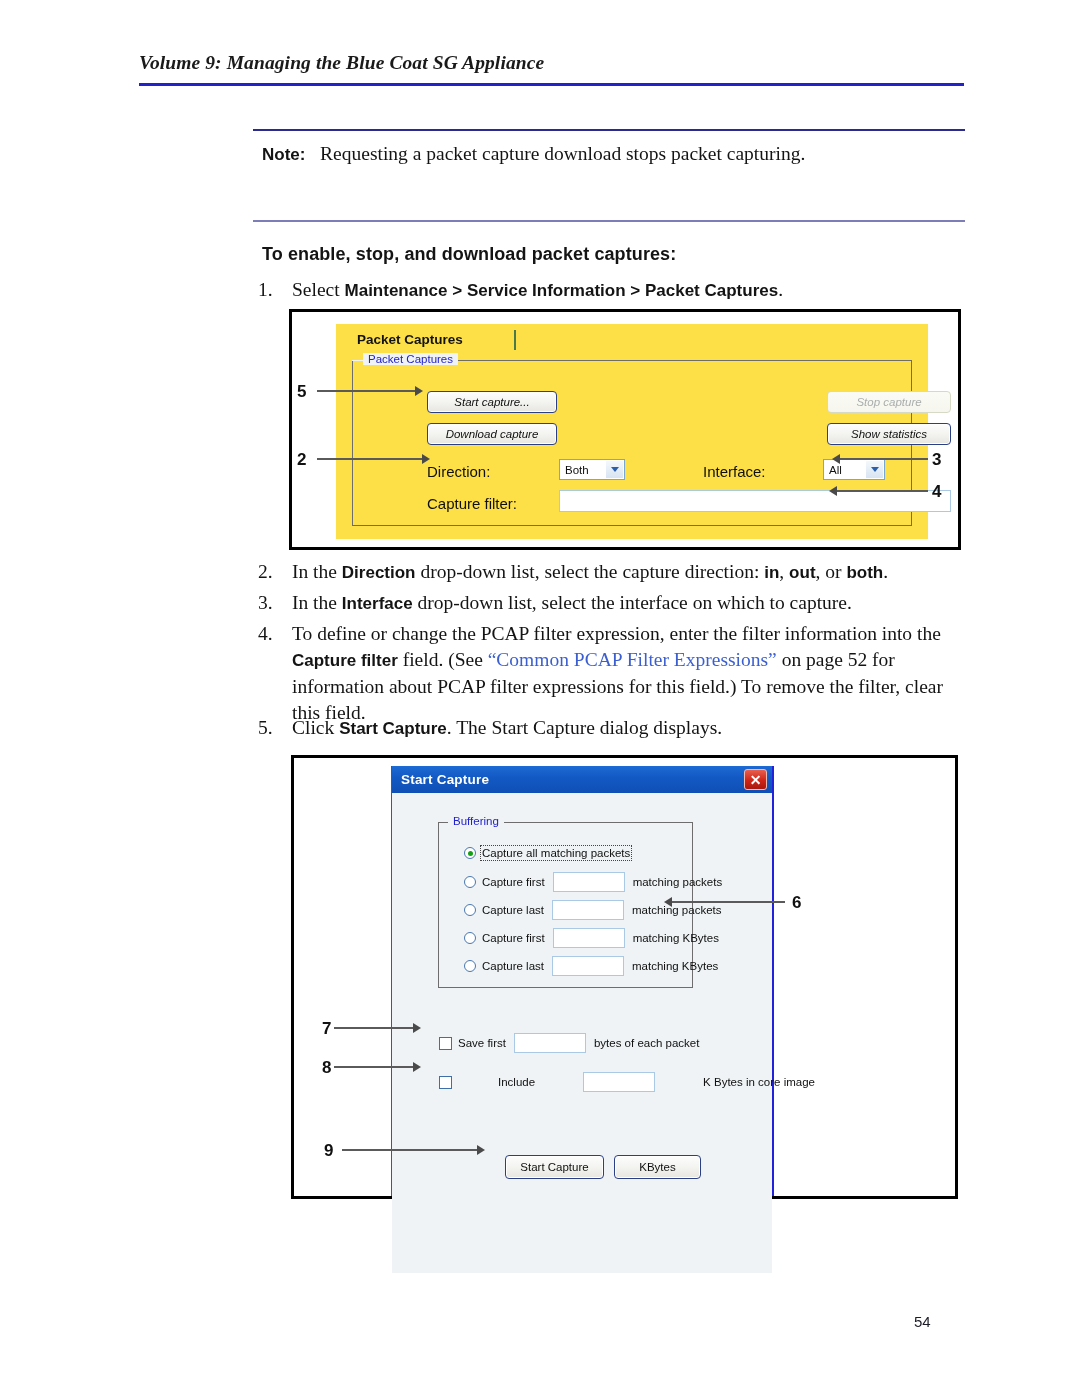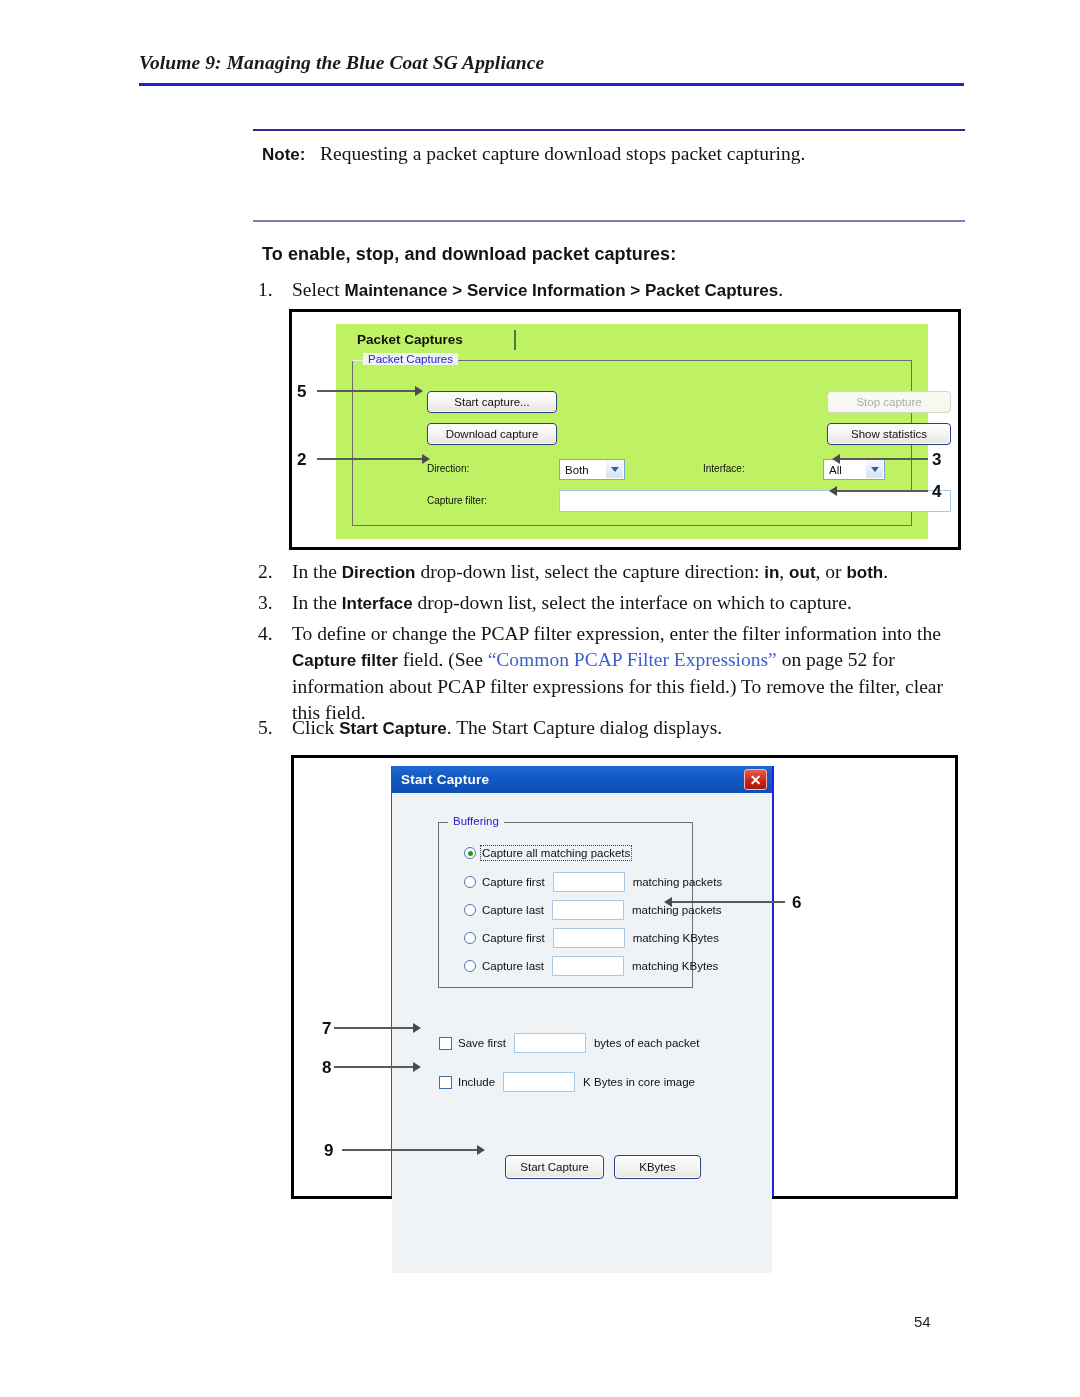--- a/index.html
+++ b/index.html
@@ -50,21 +50,21 @@
   .s5{left:252px;top:715px;width:706px;}
 
   
   .figure{position:absolute;background:#fff;border:3px solid #000;box-sizing:border-box;}
   .fig1{left:283px;top:309px;width:672px;height:241px;}
   .fig2{left:285px;top:755px;width:667px;height:444px;}
 
   
   .pc-panel{
     position:absolute;left:44px;top:12px;width:592px;height:215px;
-    background:#bef264;
+    background:#fde047;
   }
   .pc-tabtitle{
     position:absolute;left:21px;top:8px;
     font-family:"Liberation Sans", sans-serif;font-weight:bold;font-size:13.5px;color:#121212;
   }
   .pc-tabsep{position:absolute;left:178px;top:6px;width:2px;height:20px;background:#4a7a4a;}
   .gb{
     position:absolute;left:16px;top:36px;width:560px;height:166px;
     border:1px solid #6d6d6d;box-sizing:border-box;
   }
@@ -75,34 +75,35 @@
   }
   .gb-notch{position:absolute;left:16px;top:36px;width:14px;height:1px;background:#eff3f5;}
 
   .xpbtn{
     position:absolute;box-sizing:border-box;
     border:1px solid #2b3f87;border-radius:4px;
     background:linear-gradient(180deg,#fdfdfd 0%,#f4f4f1 48%,#e7e6e0 100%);
     font-family:"Liberation Sans", sans-serif;font-size:11.5px;color:#101010;
     display:flex;align-items:center;justify-content:center;
     box-shadow:inset 0 0 0 1px #ffffff;
+    font-style:italic;
   }
   .xpbtn.disabled{
     border:1px solid #d6d9c4;color:#a9aead;
     background:linear-gradient(180deg,#fbfbf5 0%,#f6f6ef 100%);
     box-shadow:none;
   }
   .b-start{left:91px;top:67px;width:130px;height:22px;}
   .b-dl{left:91px;top:99px;width:130px;height:22px;}
   .b-stop{left:491px;top:67px;width:124px;height:22px;}
   .b-stats{left:491px;top:99px;width:124px;height:22px;}
 
   .fld-lbl{
     position:absolute;font-family:"Liberation Sans", sans-serif;
-    font-size:10px;color:#101010;
+    font-size:15px;color:#101010;
   }
   .l-dir{left:91px;top:139px;}
   .l-iface{left:367px;top:139px;}
   .l-cf{left:91px;top:171px;}
 
   .combo{
     position:absolute;box-sizing:border-box;height:21px;
     border:1px solid #7aa7d0;background:#ffffff;
     font-family:"Liberation Sans", sans-serif;font-size:11.5px;color:#101010;
     display:flex;align-items:center;
@@ -358,21 +359,21 @@
           <span class="rtail">matching KBytes</span>
         </div>
 
         <div class="chk-row" style="left:47px;top:239px;">
           <span class="chk"></span>
           <span class="rlbl">Save first</span>
           <span class="rin"></span>
           <span class="rtail">bytes of each packet</span>
         </div>
 
-        <div class="chk-row" style="left:47px;top:278px;">
+        <div class="chk-row" style="left:47px;top:278px;gap:40px;">
           <span class="chk"></span>
           <span class="rlbl">Include</span>
           <span class="rin"></span>
           <span class="rtail">K Bytes in core image</span>
         </div>
 
         <div class="dlgbtn" style="left:113px;top:362px;width:99px;">Start Capture</div>
         <div class="dlgbtn" style="left:222px;top:362px;width:87px;">KBytes</div>
       </div>
     </div>

